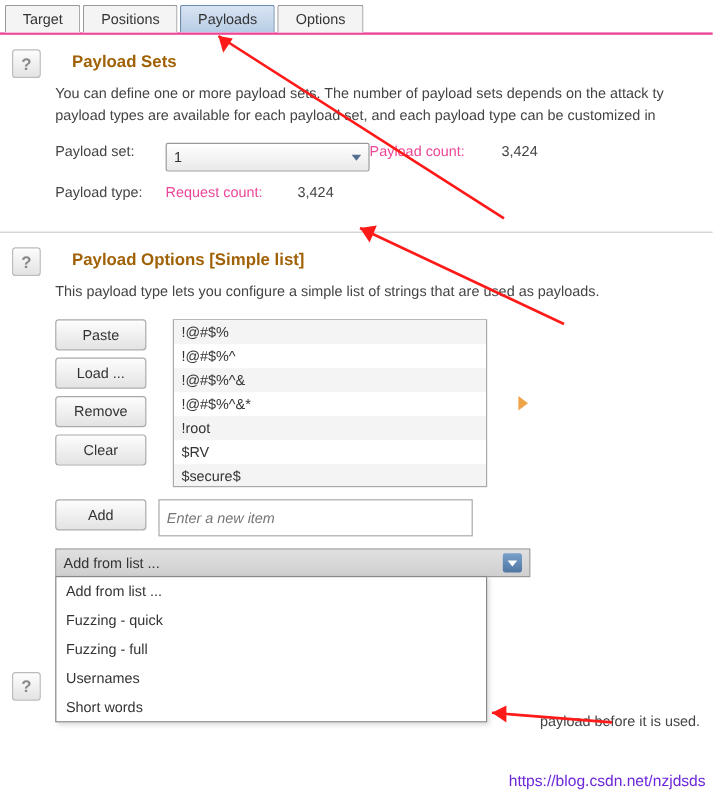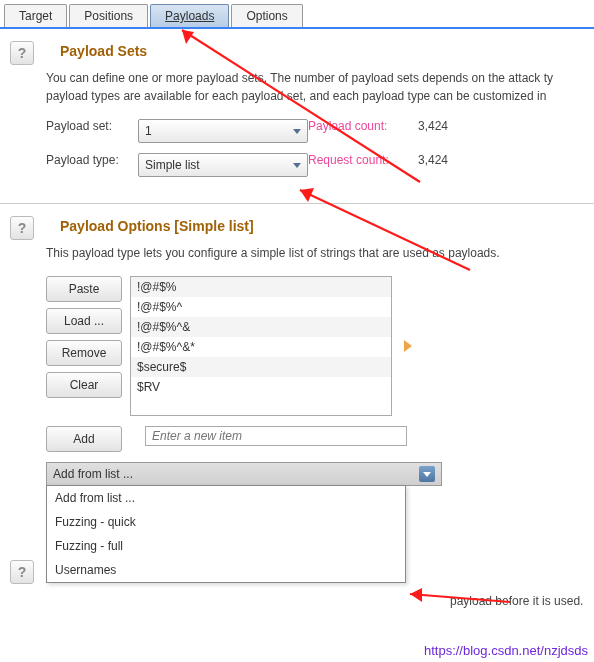--- a/index.html
+++ b/index.html
@@ -8,38 +8,37 @@
     font-size: 12px;
     color: #333;
     background: #fff;
     width: 594px;
     height: 662px;
     overflow: hidden;
     position: relative;
   }
   .tabs {
     display: flex;
-    border-bottom: 2px solid #3b82f6;
+    border-bottom: 2px solid #ec4899;
     padding: 4px 4px 0 4px;
     background: #fff;
   }
   .tab {
     padding: 4px 14px;
     border: 1px solid #999;
     border-bottom: none;
     background: #f4f4f4;
     margin-right: 2px;
     border-radius: 2px 2px 0 0;
     cursor: pointer;
     font-size: 12px;
   }
   .tab.active {
     background: linear-gradient(#d8e4f2,#b7cde6);
     border-color:#6b8aae;
-    text-decoration:underline;
   }
   .section {
     padding: 14px 10px 10px 46px;
     position: relative;
   }
   .help-btn {
     position: absolute;
     left: 10px;
     top: 12px;
     width: 24px;
@@ -76,21 +75,21 @@
     border-radius:2px;
     cursor:pointer;
     font-size:12px;
   }
   .select-box .chev {
     width:0;height:0;border-left:4px solid transparent;border-right:4px solid transparent;border-top:5px solid #546f92;
   }
   .count-lbl { width: 110px; color:#ec4899; }
   .count-val { color:#444; }
   hr.divider { border:none; border-top:1px solid #ccc; margin:6px 0 0 0;}
-  .payload-options-body { display:flex; gap:8px; }
+  .payload-options-body { display:flex; gap:22px; }
   .btn-col { display:flex; flex-direction:column; gap:6px; width:76px; }
   .btn {
     height:26px;
     border:1px solid #aaa;
     border-radius:3px;
     background: linear-gradient(#fdfdfd,#e3e3e3);
     cursor:pointer;
     font-size:12px;
     color:#333;
     text-align:center;
@@ -109,24 +108,24 @@
   }
   .listbox .item.alt { background:#f4f4f4; }
   .orange-tri {
     width:0;height:0;
     border-top:6px solid transparent;
     border-bottom:6px solid transparent;
     border-left:8px solid #f0a44a;
     align-self:center;
     margin-left:4px;
   }
-  .add-row { display:flex; gap:23px; margin-top:10px; }
+  .add-row { display:flex; gap:10px; margin-top:10px; }
   .text-input {
     width:262px;
-    height:20px;
+    height:31px;
     border:1px solid #aaa;
     padding:0 6px;
     font-size:12px;
     color:#888;
     font-style:italic;
   }
   .dropdown-wrap { position:relative; margin-top:10px; width:396px; margin-left:0; }
   .dropdown-head {
     height:24px;
     border:1px solid #999;
@@ -204,24 +203,20 @@
     <div class="select-box">
       <span>1</span>
       <span class="chev"></span>
     </div>
     <div class="count-lbl">Payload count:</div>
     <div class="count-val">3,424</div>
   </div>
 
   <div class="row">
     <div class="row-label">Payload type:</div>
-    <div class="select-box">
-      <span>Simple list</span>
-      <span class="chev"></span>
-    </div>
     <div class="count-lbl">Request count:</div>
     <div class="count-val">3,424</div>
   </div>
 </div>
 <hr class="divider">
 
 <div class="section">
   <div class="help-btn">?</div>
   <h2>Payload Options [Simple list]</h2>
   <div class="desc">This payload type lets you configure a simple list of strings that are used as payloads.</div>
@@ -231,22 +226,23 @@
       <button class="btn">Paste</button>
       <button class="btn">Load ...</button>
       <button class="btn">Remove</button>
       <button class="btn">Clear</button>
     </div>
     <div class="listbox">
       <div class="item alt">!@#$%</div>
       <div class="item">!@#$%^</div>
       <div class="item alt">!@#$%^&amp;</div>
       <div class="item">!@#$%^&amp;*</div>
+      <div class="item alt">!root</div>
+      <div class="item">$RV</div>
       <div class="item alt">$secure$</div>
-      <div class="item">$RV</div>
     </div>
     <div class="orange-tri"></div>
   </div>
 
   <div class="add-row">
     <button class="btn" style="width:76px">Add</button>
     <input class="text-input" type="text" placeholder="Enter a new item" style="">
   </div>
 
   <div class="dropdown-wrap">
@@ -254,20 +250,21 @@
       <span>Add from list ...</span>
       <span class="chev-box">
           <span class="c"></span>
         </span>
     </div>
     <div class="dropdown-menu">
       <div class="opt">Add from list ...</div>
       <div class="opt">Fuzzing - quick</div>
       <div class="opt">Fuzzing - full</div>
       <div class="opt">Usernames</div>
+      <div class="opt">Short words</div>
     </div>
   </div>
 </div>
 
 <div style="position:absolute;left:10px;top:560px" class="help-btn">?</div>
 
 <div class="proc-text">payload before it is used.</div>
 
 <div class="watermark">https://blog.csdn.net/nzjdsds</div>
 

